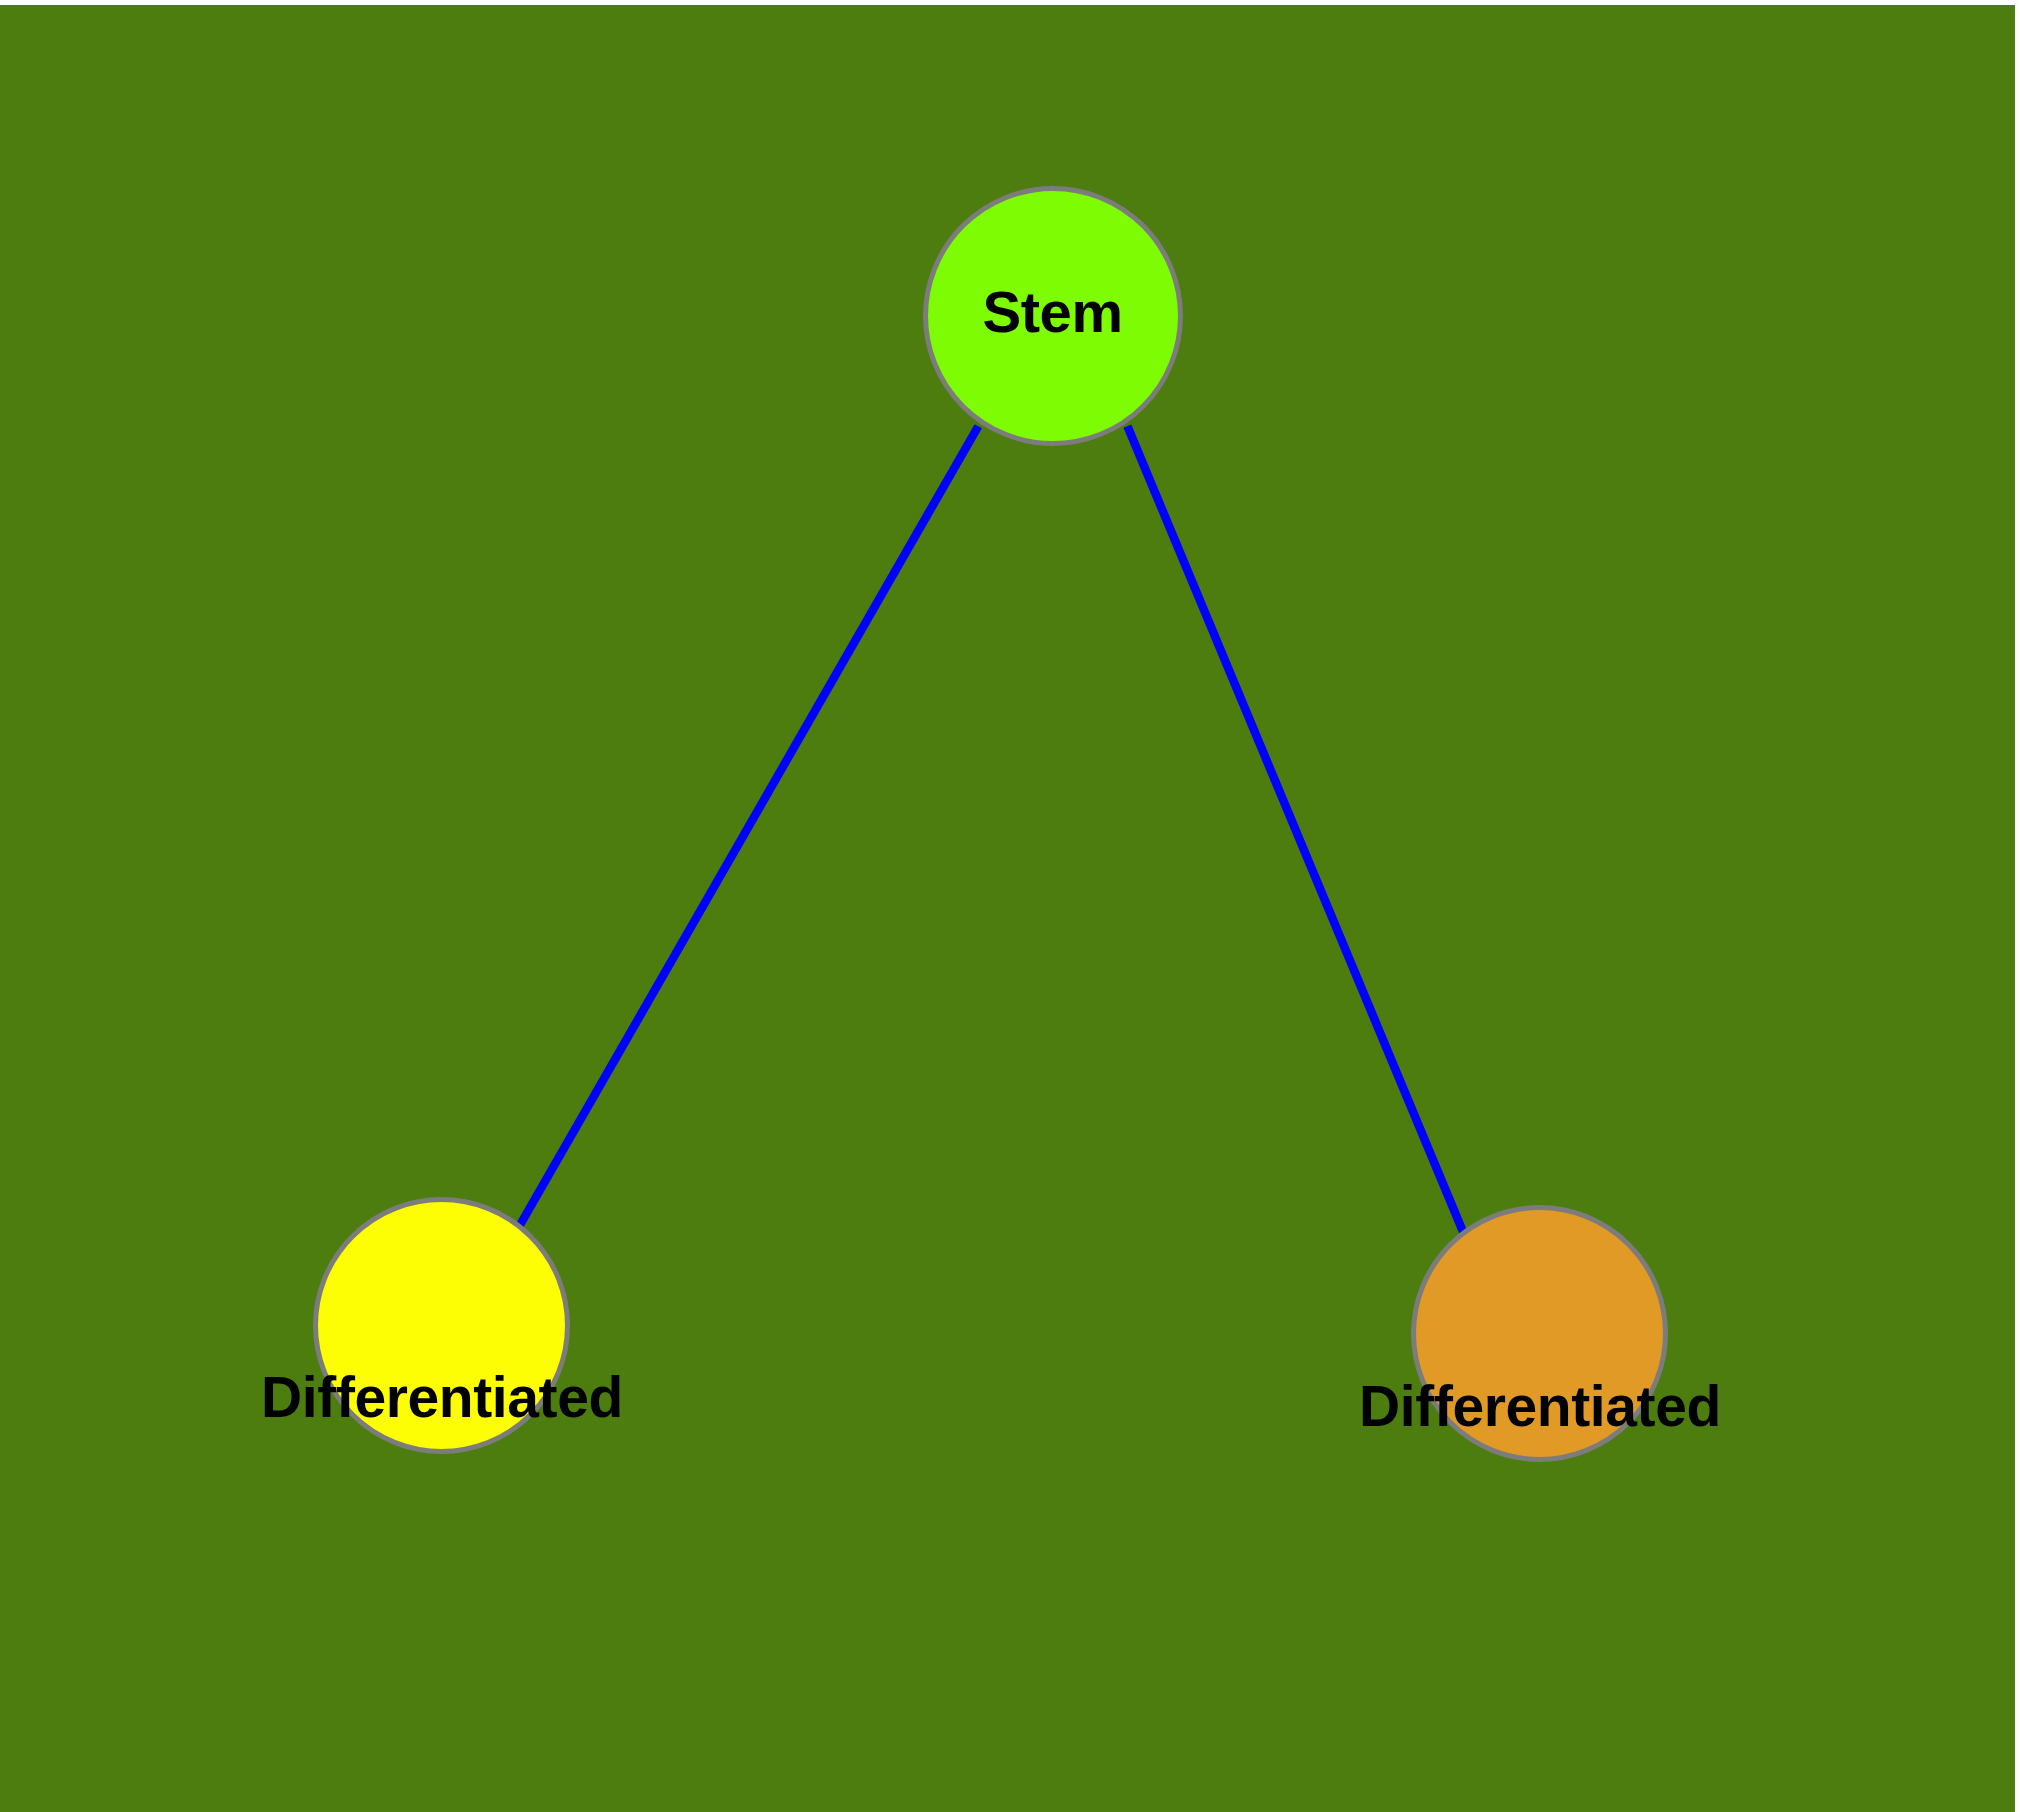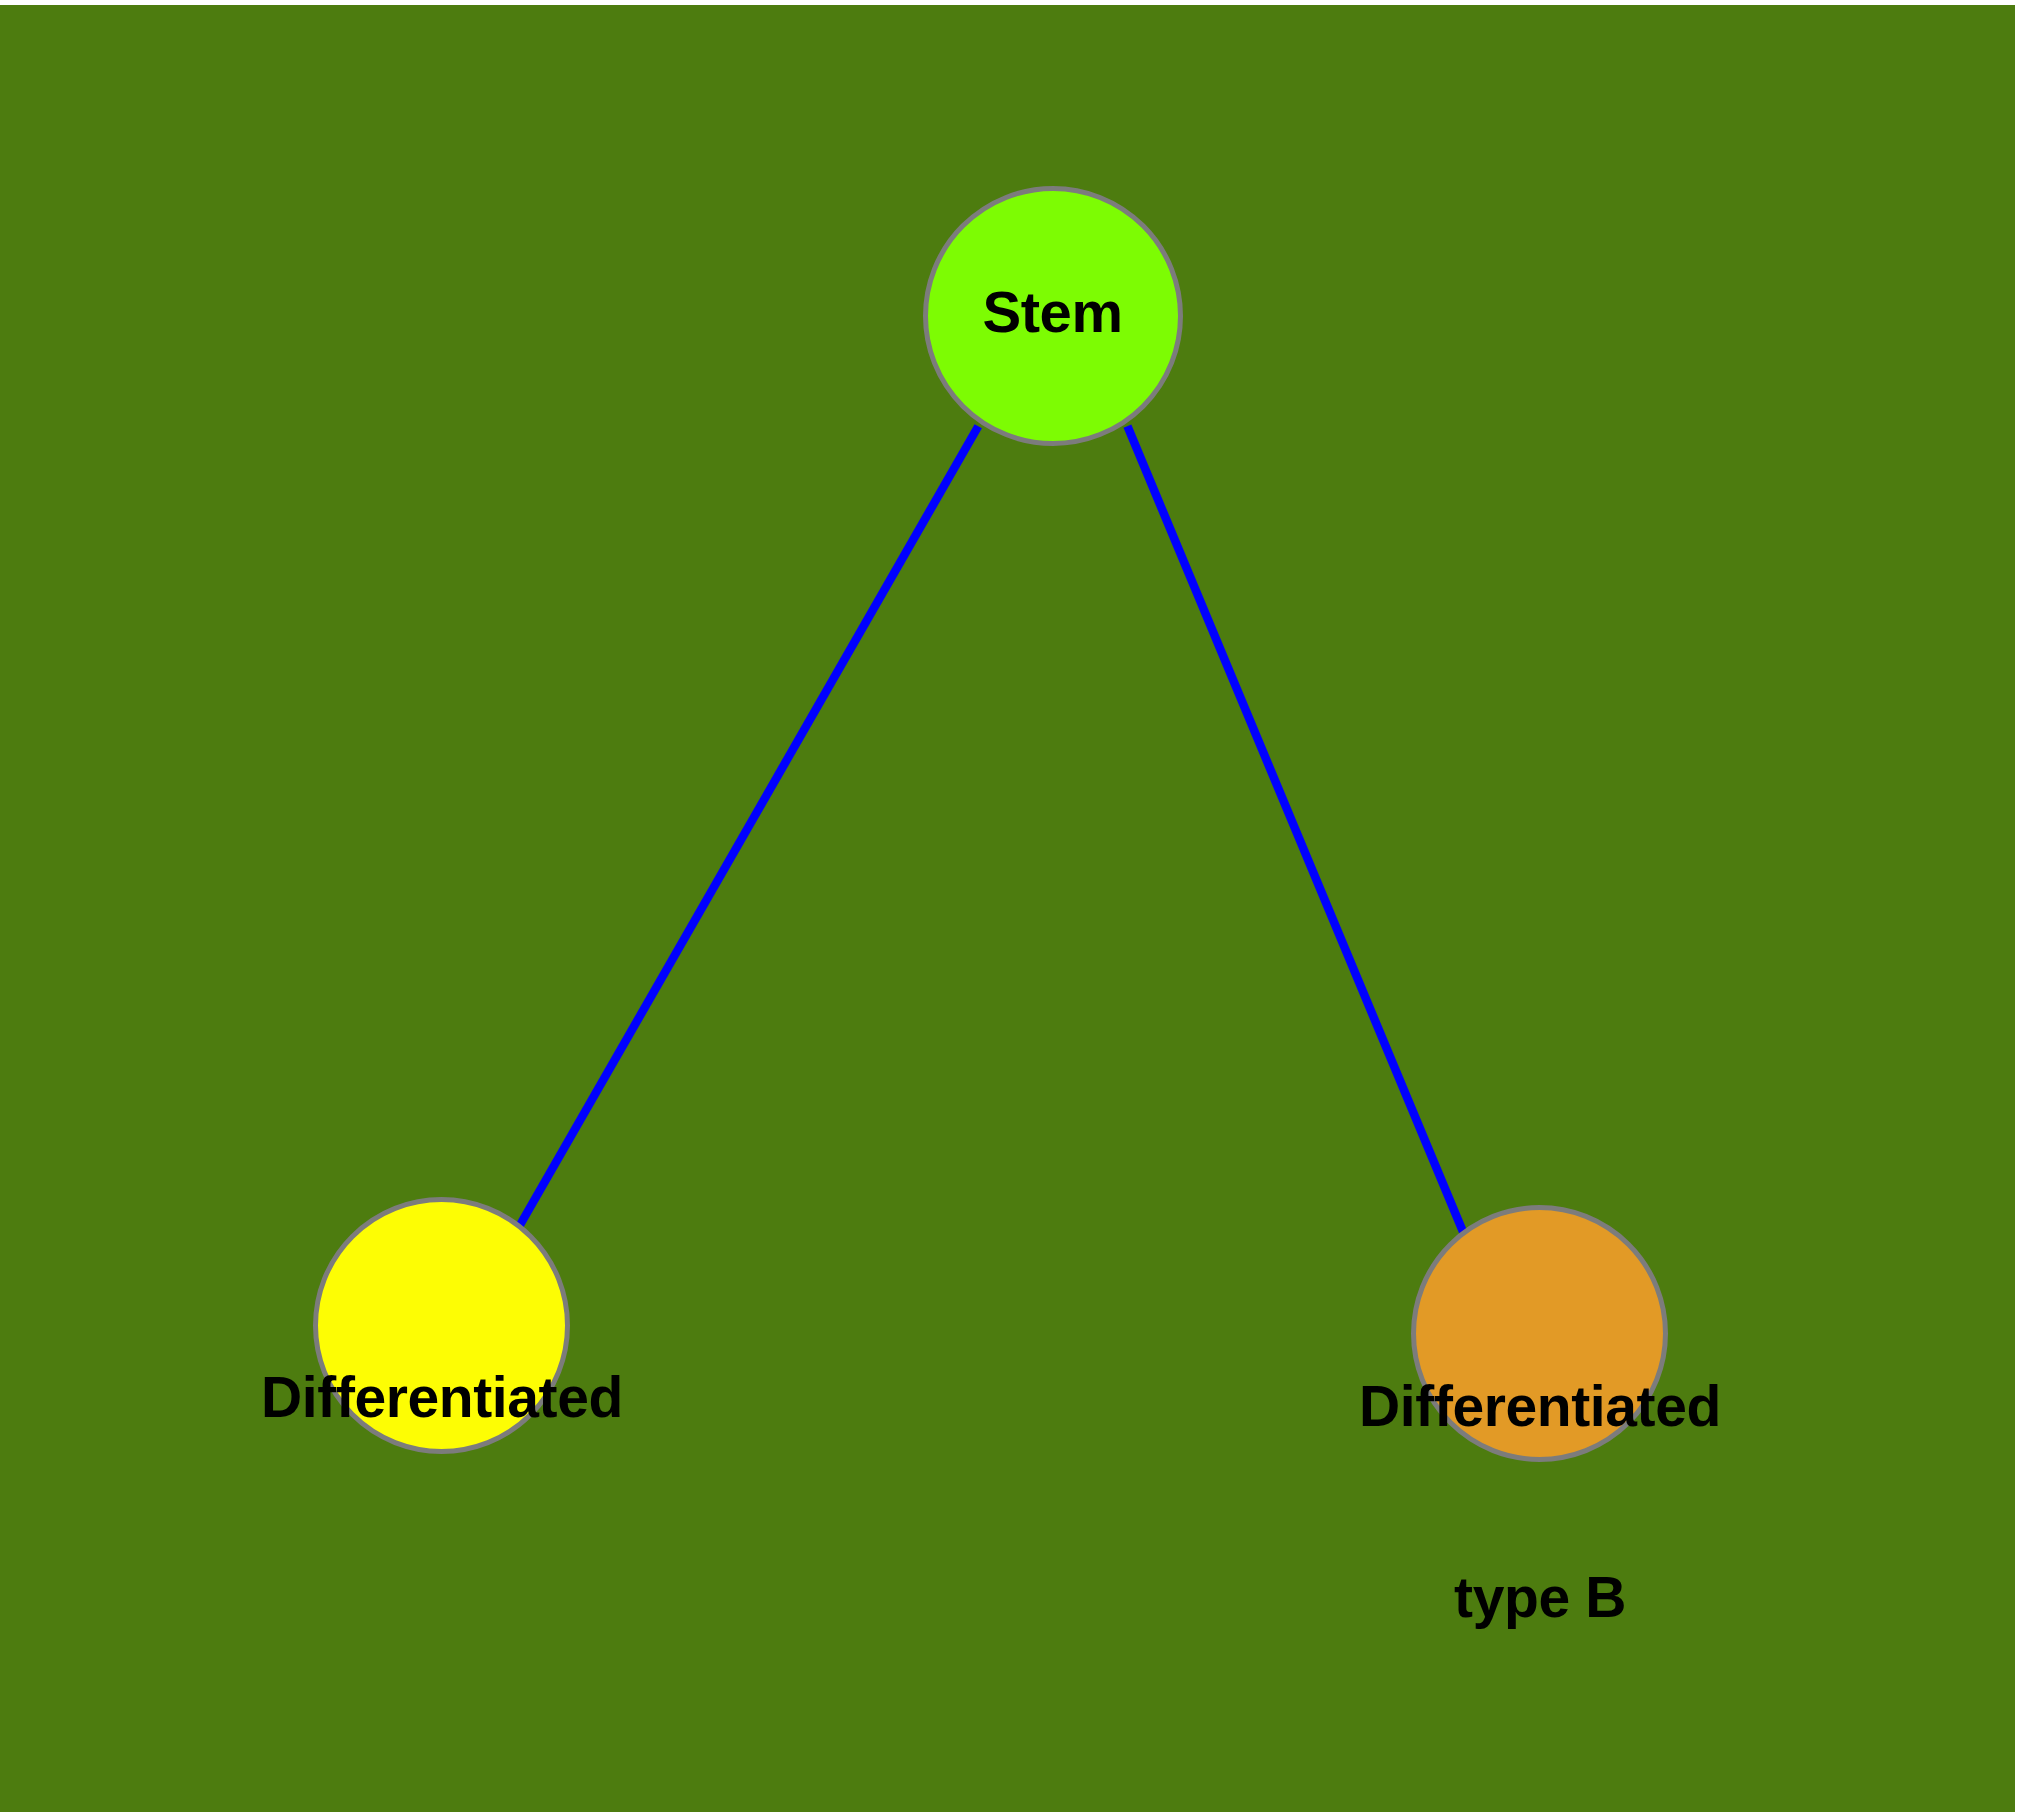--- a/index.html
+++ b/index.html
@@ -107,18 +107,17 @@
     <div class="node" id="node-diff-b"></div>
 
     <div class="node-label" id="label-stem">Stem</div>
 
     <div class="node-label" id="label-diff-a">
       <div>Differentiated</div>
     </div>
 
     <div class="node-label" id="label-diff-b">
       <div>Differentiated</div>
-      <div>type B</div>
     </div>
 
   </div>
 </div>
 
 
 </body></html>

